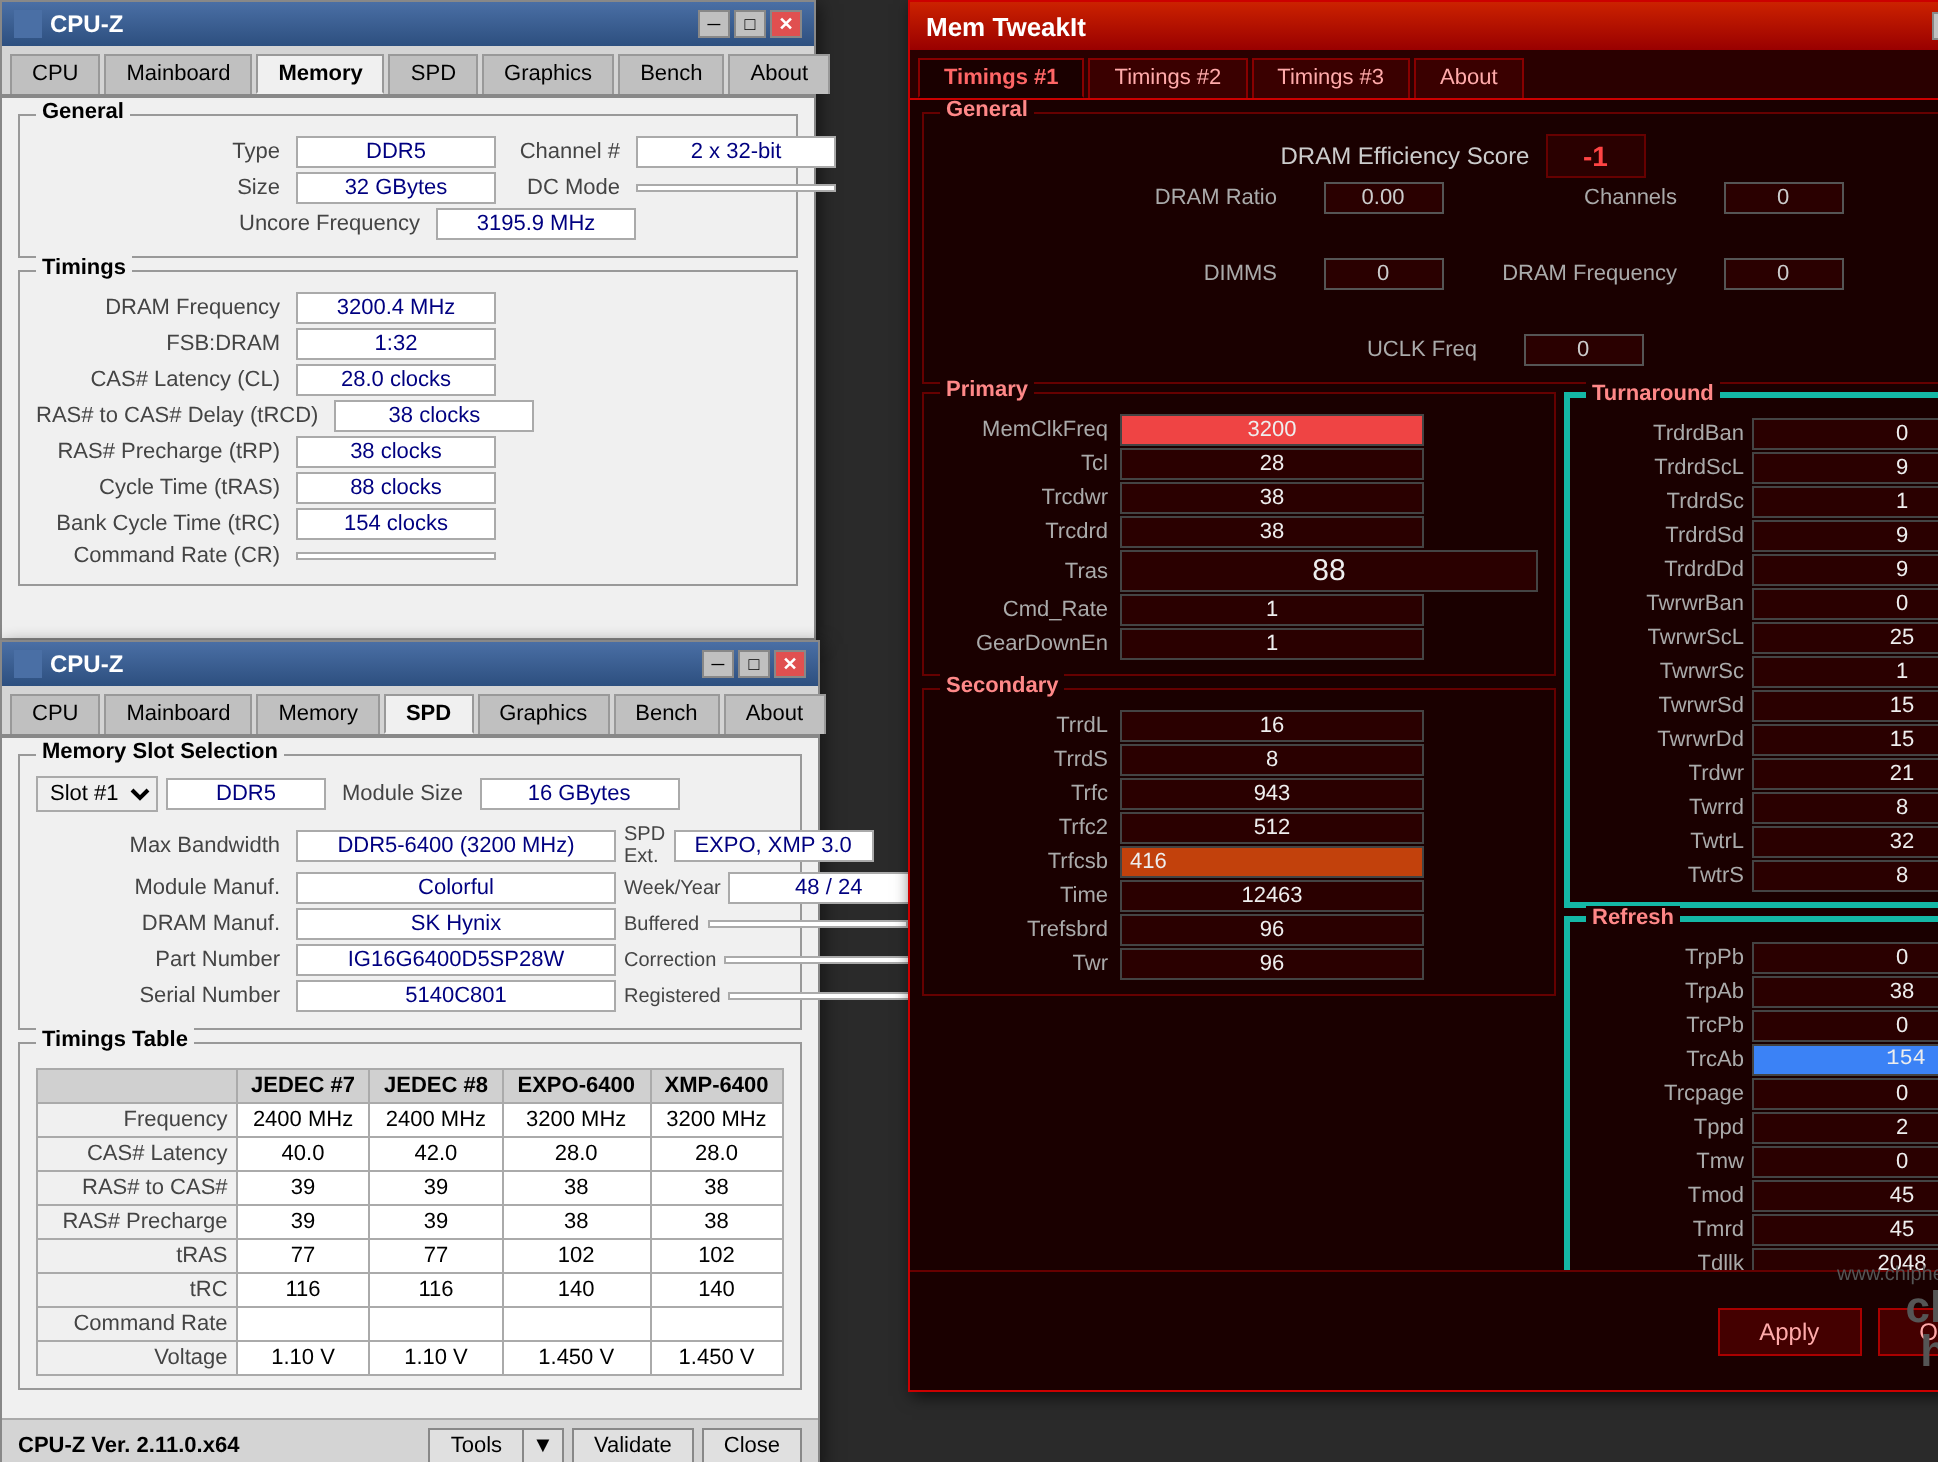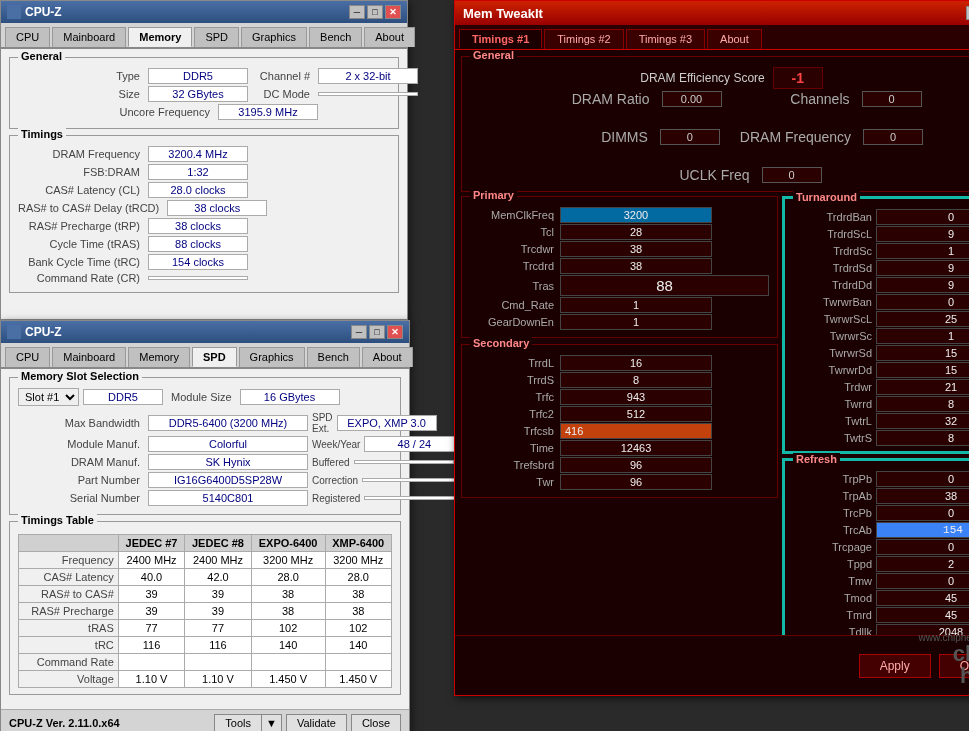--- a/index.html
+++ b/index.html
@@ -274,22 +274,22 @@
     .mt-field-row {
       display: flex;
       align-items: center;
       margin-bottom: 2px;
       justify-content: center;
     }
     .mt-field-label {
       color: #aaaaaa;
       min-width: 120px;
       text-align: right;
-      padding-right: 12px;
-      font-size: 14px;
+      padding-right: 23px;
+      font-size: 11px;
     }
     .mt-field-value {
       background: #2a0000;
       border: 1px solid #555;
       color: #cccccc;
       padding: 1px 4px;
       min-width: 60px;
       font-size: 11px;
       text-align: center;
     }
@@ -692,21 +692,21 @@
 
     <div style="display:flex;gap:4px;">
 
       <div style="flex:0 0 210px;">
 
         <div class="mt-section">
           <span class="mt-section-label">Primary</span>
           <div style="height:6px;"></div>
           <div class="mt-timing-row">
             <span class="mt-timing-label">MemClkFreq</span>
-            <input class="mt-timing-value" type="text" style="background: #0369a1; border: 1px solid rgb(68, 68, 68); color: rgb(238, 238, 238); padding: 1px 4px; min-width: 50px; font-size: 11px; text-align: center;" value="3200">
+            <input class="mt-timing-value" type="text" style="background: #ef4444; border: 1px solid rgb(68, 68, 68); color: rgb(238, 238, 238); padding: 1px 4px; min-width: 50px; font-size: 11px; text-align: center;" value="3200">
           </div>
           <div class="mt-timing-row">
             <span class="mt-timing-label">Tcl</span>
             <input class="mt-timing-value" type="text" style="background: rgb(42, 0, 0); border: 1px solid rgb(68, 68, 68); color: rgb(238, 238, 238); padding: 1px 4px; min-width: 50px; font-size: 11px; text-align: center;" value="28">
           </div>
           <div class="mt-timing-row">
             <span class="mt-timing-label">Trcdwr</span>
             <input class="mt-timing-value" type="text" style="background: rgb(42, 0, 0); border: 1px solid rgb(68, 68, 68); color: rgb(238, 238, 238); padding: 1px 4px; min-width: 50px; font-size: 11px; text-align: center;" value="38">
           </div>
           <div class="mt-timing-row">

